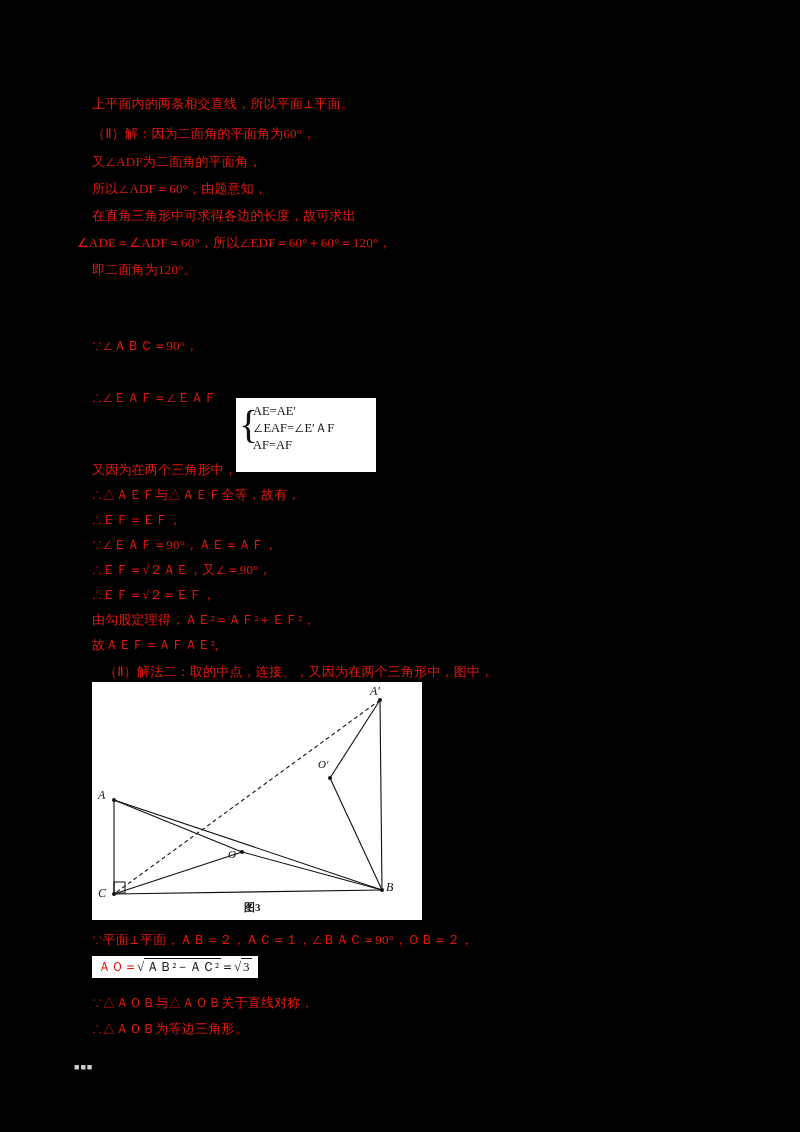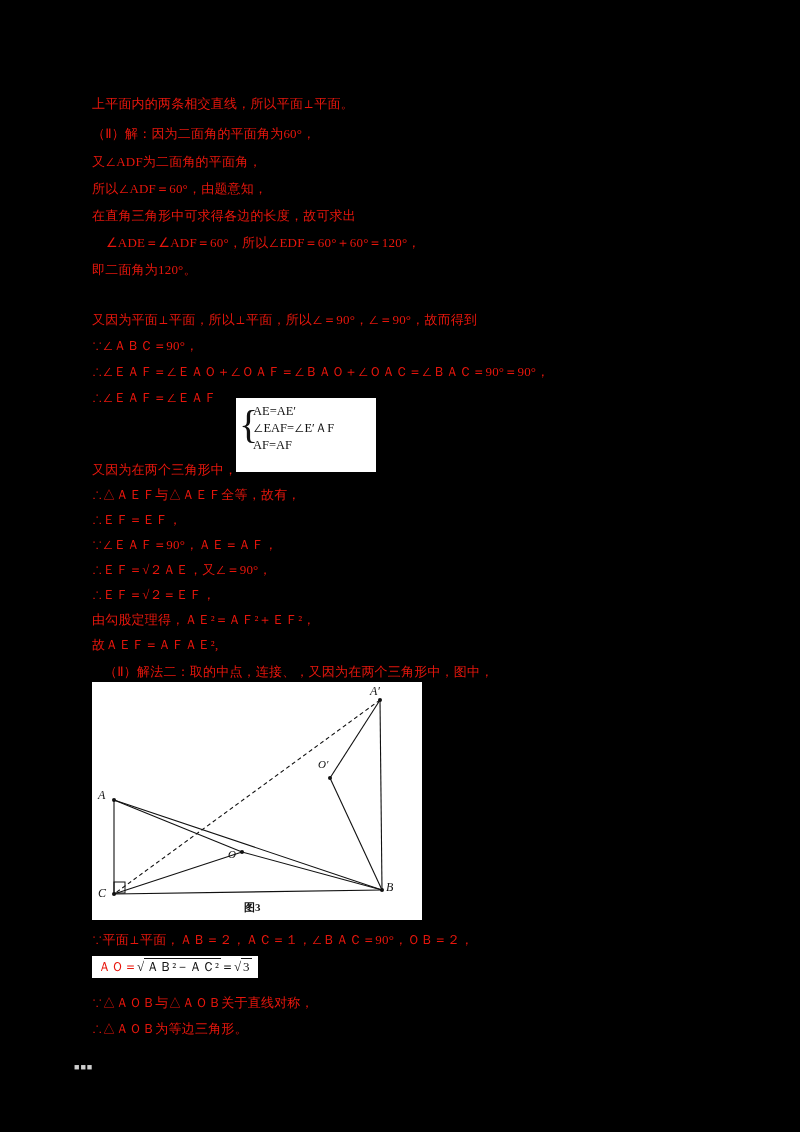--- a/index.html
+++ b/index.html
@@ -88,25 +88,23 @@
 </head>
 <body>
 
 <div class="page">
 
   <div class="line blur" style="left:92px; top:96px;">上平面内的两条相交直线，所以平面⊥平面。</div>
   <div class="line blur" style="left:92px; top:126px;">（Ⅱ）解：因为二面角的平面角为60°，</div>
   <div class="line blur" style="left:92px; top:154px;">又∠ADF为二面角的平面角，</div>
   <div class="line blur" style="left:92px; top:181px;">所以∠ADF＝60°，由题意知，</div>
   <div class="line blur" style="left:92px; top:208px;">在直角三角形中可求得各边的长度，故可求出</div>
-  <div class="line blur" style="left:106px; top:235px;">∠ADE＝∠ADF＝60°，所以∠EDF＝60°＋60°＝120°，</div>
+  <div class="line blur" style="left:77px; top:235px;">∠ADE＝∠ADF＝60°，所以∠EDF＝60°＋60°＝120°，</div>
   <div class="line blur" style="left:92px; top:262px;">即二面角为120°。</div>
-  <div class="line blur" style="left:92px; top:312px;">又因为平面⊥平面，所以⊥平面，所以∠＝90°，∠＝90°，故而得到</div>
   <div class="line blur" style="left:92px; top:338px;">∵∠ＡＢＣ＝90°，</div>
-  <div class="line blur" style="left:92px; top:364px;">∴∠ＥＡＦ＝∠ＥＡＯ＋∠ＯＡＦ＝∠ＢＡＯ＋∠ＯＡＣ＝∠ＢＡＣ＝90°＝90°，</div>
   <div class="line blur" style="left:92px; top:390px;">∴∠ＥＡＦ＝∠ＥＡＦ</div>
 
   <div class="brace-box" style="left:236px; top:398px; width:122px; height:64px;">
     <span class="brace">{</span>
     <div class="rows">
       <div>AE=AE′</div>
       <div>∠EAF=∠E′ＡF</div>
       <div>AF=AF</div>
     </div>
   </div>

